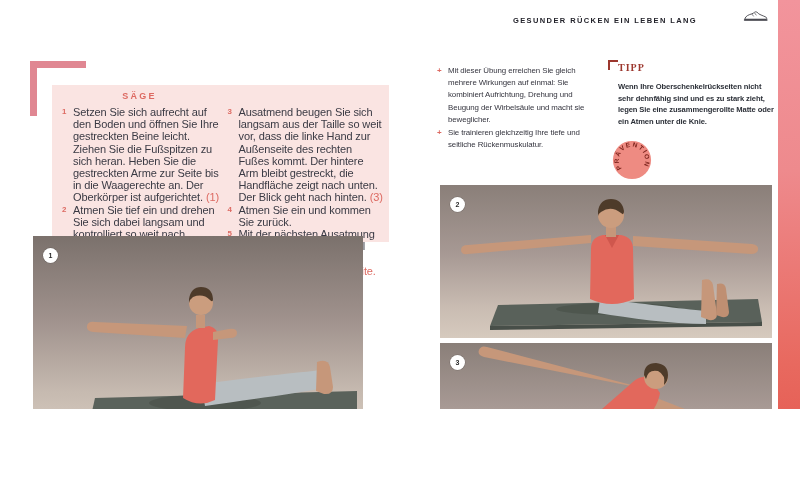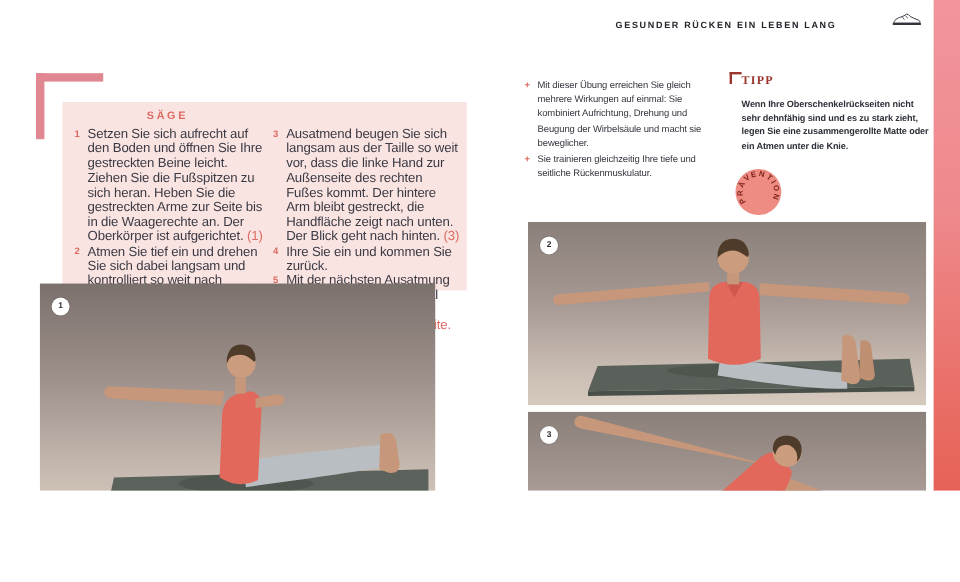--- a/index.html
+++ b/index.html
@@ -108,21 +108,21 @@
           <span class="stext"><span>Atmen Sie tief ein und drehen Sie sich dabei langsam und kontrolliert so weit nach rechts, dass beide Sitzbeinhöcker gleichmäßig belastet bleiben. </span><span class="ref">(2)</span></span>
         </div>
       </div>
       <div class="ex-col">
         <div class="step">
           <span class="snum">3</span>
           <span class="stext"><span>Ausatmend beugen Sie sich langsam aus der Taille so weit vor, dass die linke Hand zur Außenseite des rechten Fußes kommt. Der hintere Arm bleibt gestreckt, die Handfläche zeigt nach unten. Der Blick geht nach hinten. </span><span class="ref">(3)</span></span>
         </div>
         <div class="step">
           <span class="snum">4</span>
-          <span class="stext"><span>Ihre Sie ein und kommen Sie zurück.</span></span>
+          <span class="stext"><span>Atmen Sie ein und kommen Sie zurück.</span></span>
         </div>
         <div class="step">
           <span class="snum">5</span>
           <span class="stext"><span>Mit der nächsten Ausatmung drehen Sie sich zur einmal Seite.</span></span>
         </div>
         <div class="step note">
           <span class="snum">+</span>
           <span class="stext"><span>Üben Sie so 5-mal pro Seite.</span></span>
         </div>
       </div>

